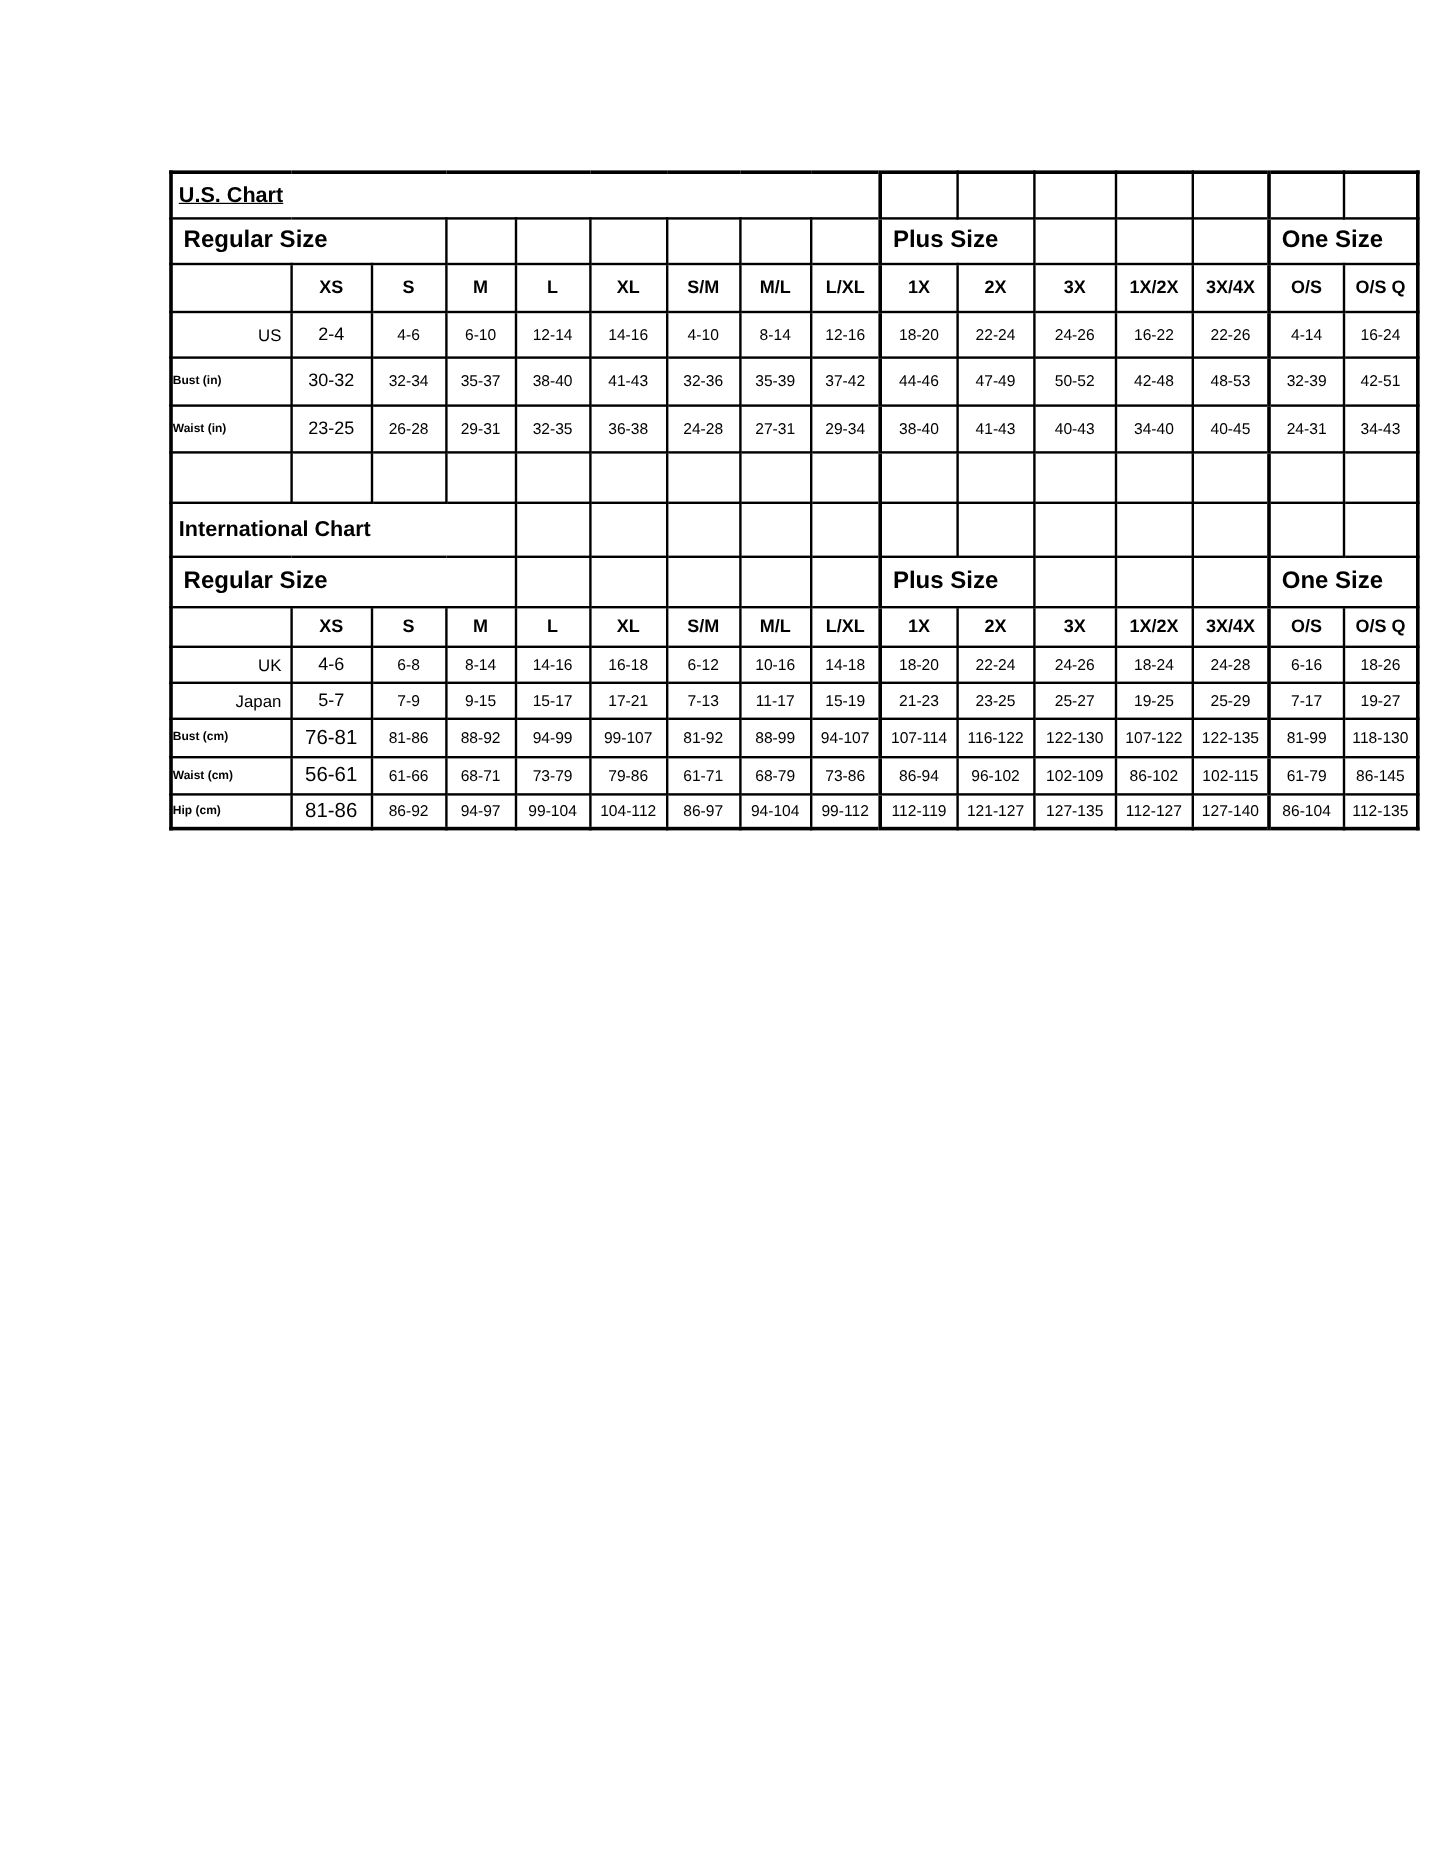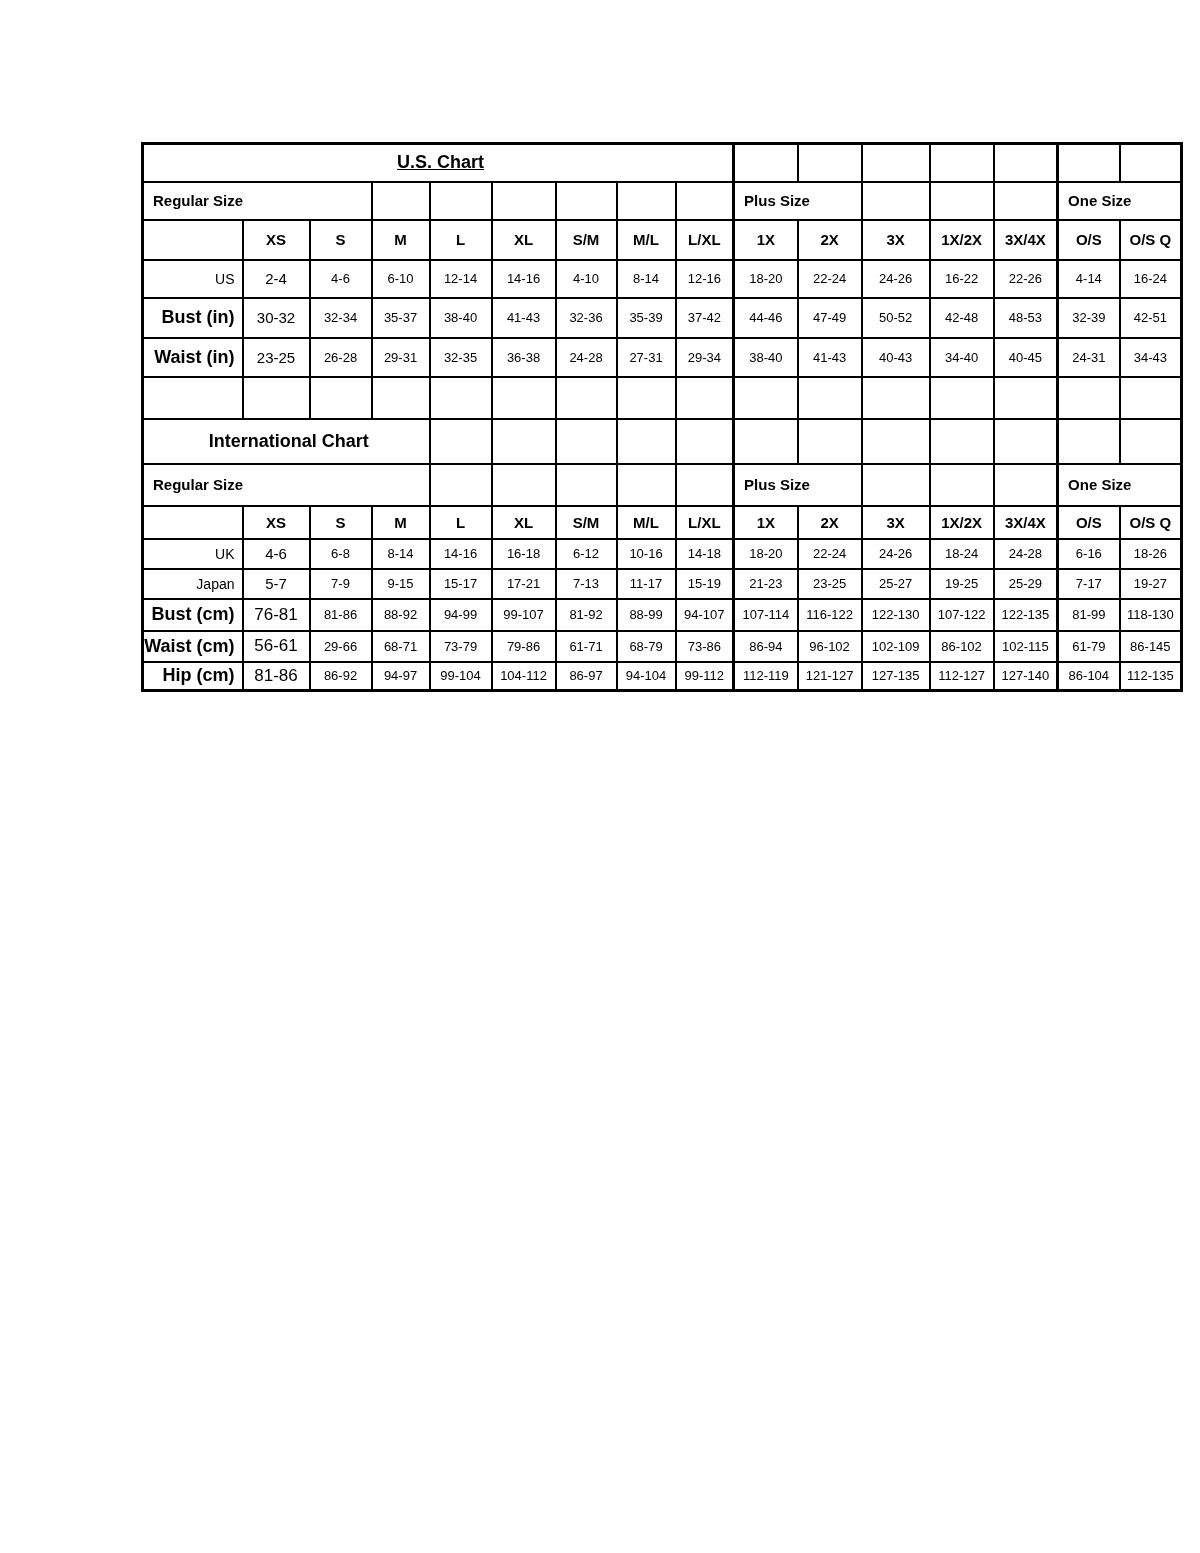--- a/index.html
+++ b/index.html
@@ -3,26 +3,26 @@
 <meta charset="utf-8">
 <style>
   html,body{margin:0;padding:0;background:#ffffff;}
   .page{position:relative;width:1200px;height:1553px;background:#ffffff;
         font-family:"Liberation Sans",sans-serif;color:#000;}
   table.sz{position:absolute;left:141px;top:142px;width:1041px;
            border-collapse:collapse;table-layout:fixed;border:3px solid #000;}
   .sz td{border:2px solid #000;text-align:center;vertical-align:middle;
          font-size:13px;padding:0;overflow:hidden;white-space:nowrap;}
   .sz td.bl3{border-left-width:3px;}
-  .sz td.title{text-align:center;font-weight:bold;font-size:18px;padding-left:5px;}
+  .sz td.title{text-align:left;font-weight:bold;font-size:18px;padding-left:5px;}
   .ul{text-decoration:underline;}
-  .sz td.grp{text-align:left;font-weight:bold;font-size:15px;padding-left:9px;margin-left:43px;}
+  .sz td.grp{text-align:left;font-weight:bold;font-size:20px;padding-left:9px;margin-left:43px;}
   .sz td.hdr{font-weight:bold;font-size:15px;}
   .sz td.lab{text-align:right;padding-right:7px;font-size:14px;}
-  .sz td.labb{text-align:right;padding-right:7px;font-size:18px;font-weight:bold;}
+  .sz td.labb{text-align:left;padding-right:7px;font-size:10px;font-weight:bold;}
   .sz td.xs15{font-size:15px;}
   .sz td.xs17{font-size:17px;margin-top:22px;}
 </style>
 </head>
 <body>
 
 <div class="page">
 <table class="sz">
 <colgroup>
 <col style="width:100px">
@@ -269,21 +269,21 @@
 <td>122-130</td>
 <td>107-122</td>
 <td>122-135</td>
 <td class="bl3">81-99</td>
 <td>118-130</td>
 </tr>
 
 <tr style="height:31px">
 <td class="labb">Waist (cm)</td>
 <td class="xs17">56-61</td>
-<td>29-66</td>
+<td>61-66</td>
 <td>68-71</td>
 <td>73-79</td>
 <td>79-86</td>
 <td>61-71</td>
 <td>68-79</td>
 <td>73-86</td>
 <td class="bl3">86-94</td>
 <td>96-102</td>
 <td>102-109</td>
 <td>86-102</td>

